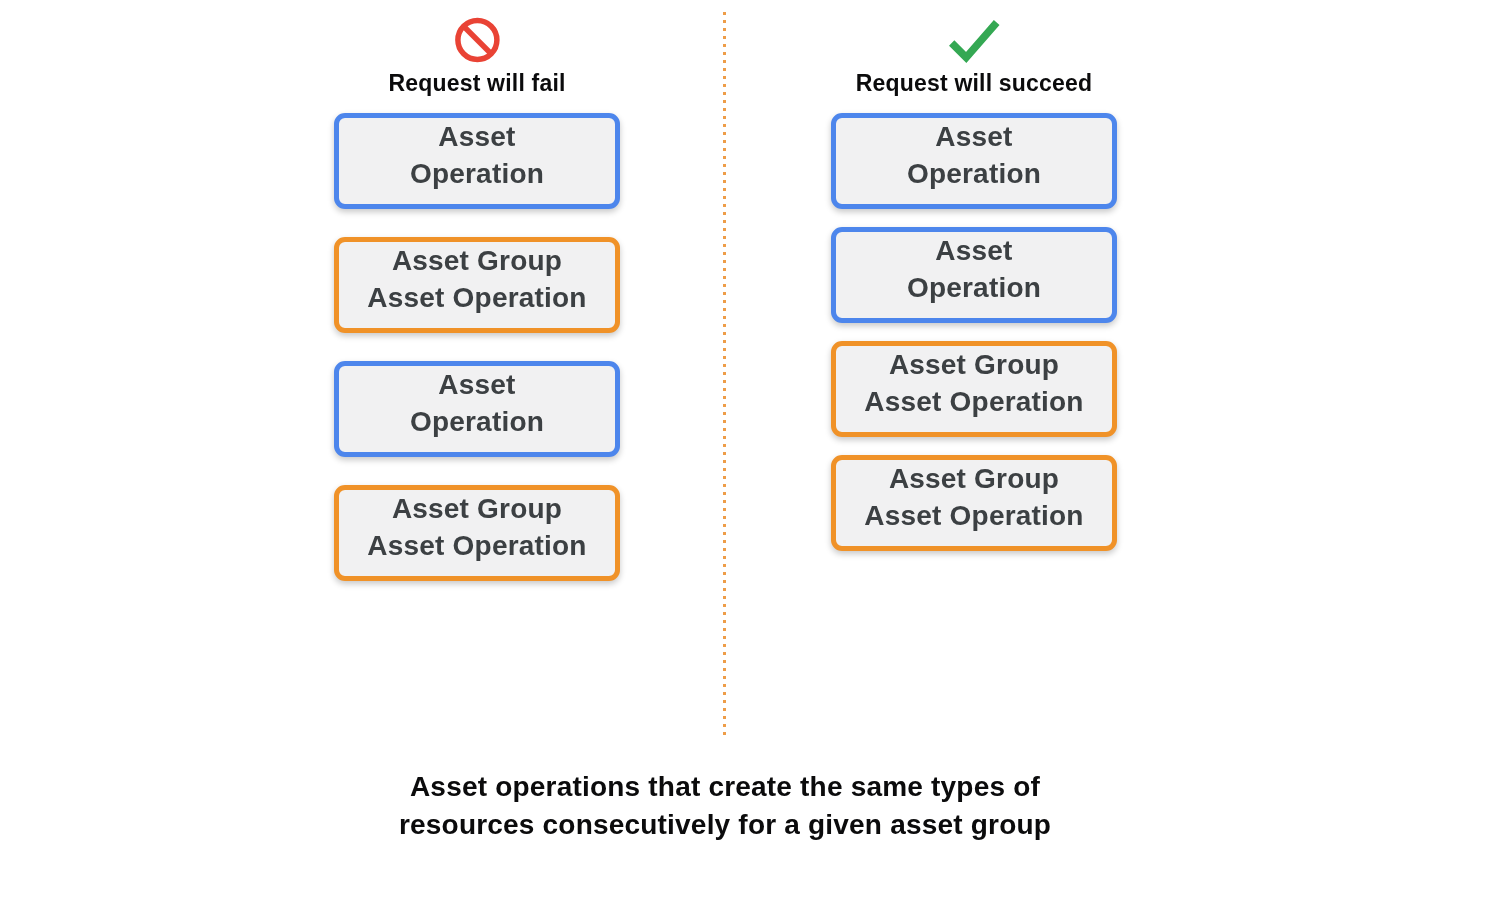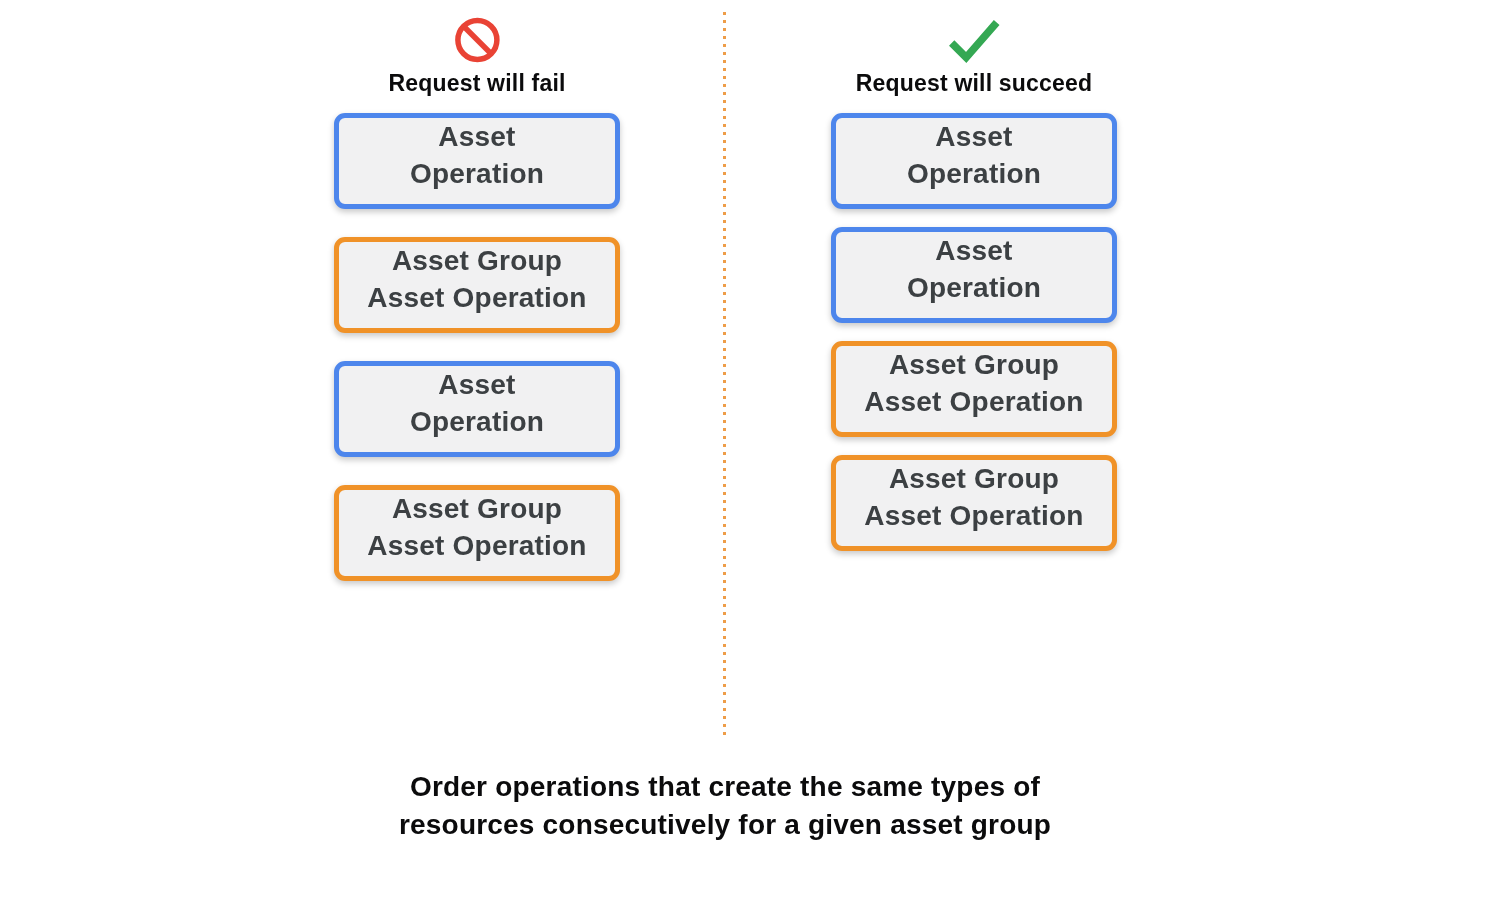--- a/index.html
+++ b/index.html
@@ -168,16 +168,16 @@
     <div class="op-box asset-group-operation">
       <span class="op-label">Asset Group
 Asset Operation</span>
     </div>
     <div class="op-box asset-group-operation">
       <span class="op-label">Asset Group
 Asset Operation</span>
     </div>
   </div>
 
-  <div class="caption">Order operations that create the same types of
+  <div class="caption">Asset operations that create the same types of
 resources consecutively for a given asset group</div>
 
 </div>
 
 </body></html>

